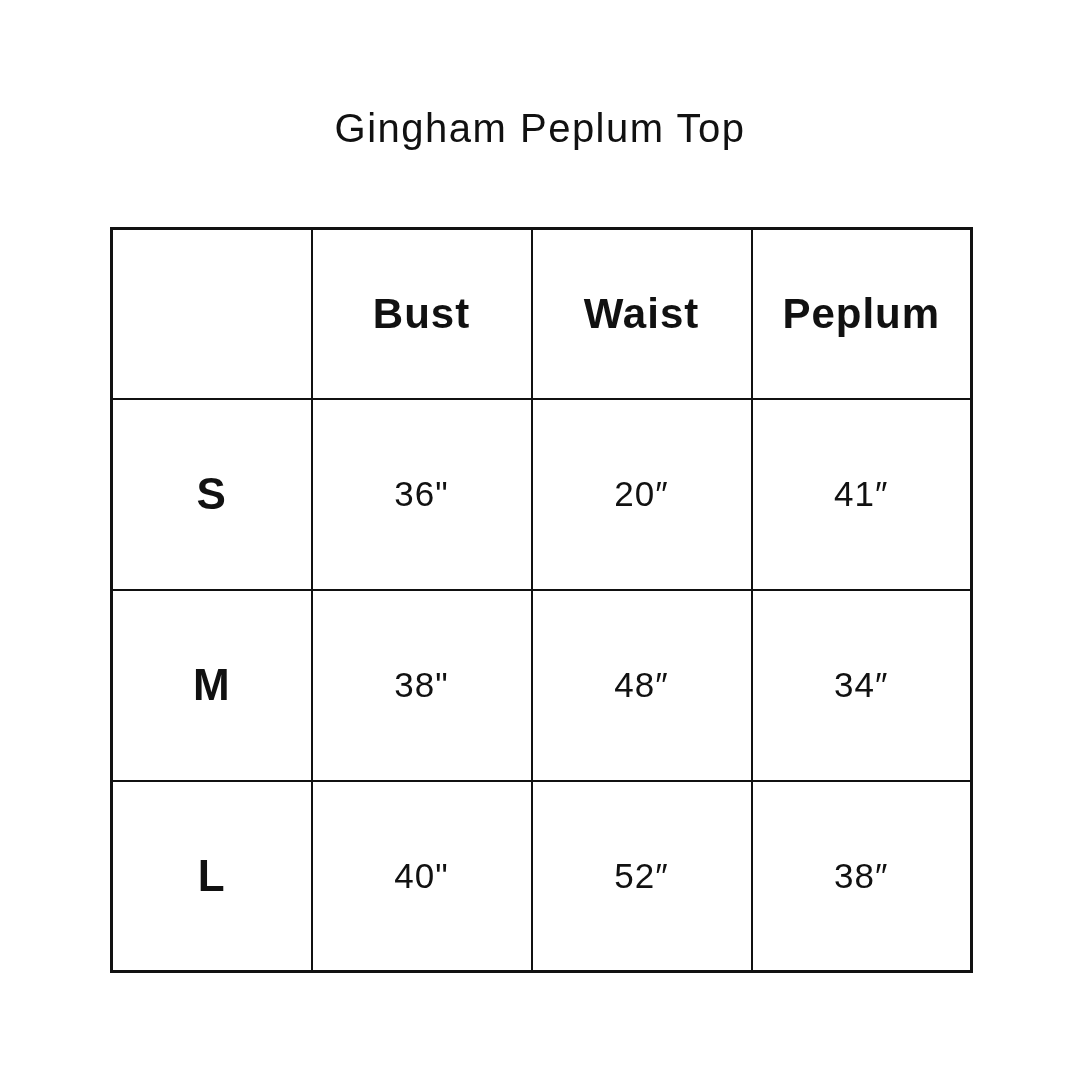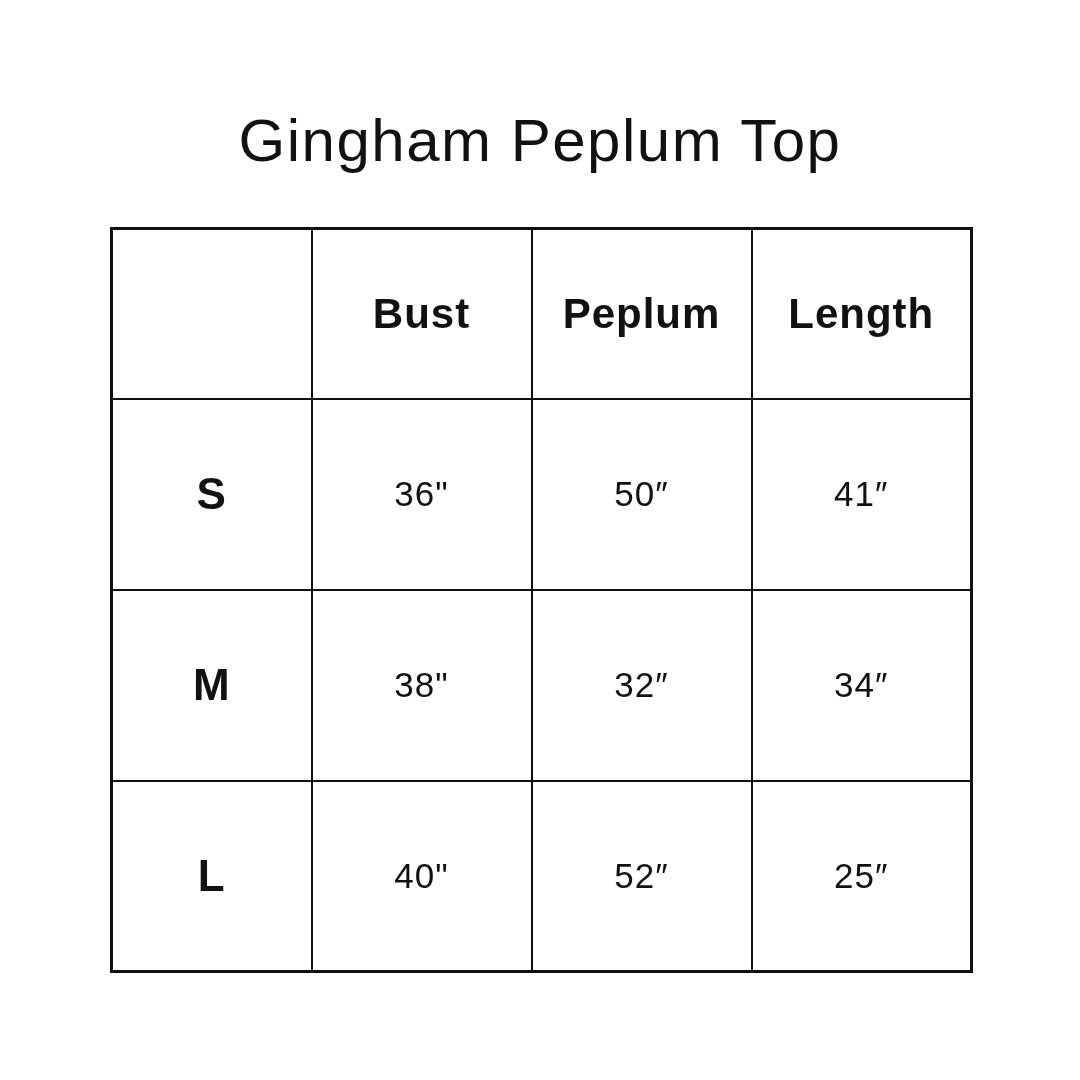--- a/index.html
+++ b/index.html
@@ -15,21 +15,21 @@
     color: #111111;
     overflow: hidden;
   }
   .title {
     position: absolute;
     left: 0;
     top: 106px;
     width: 1080px;
     margin: 0;
     text-align: center;
-    font-size: 60px;
+    font-size: 40px;
     font-weight: 400;
     letter-spacing: 1.5px;
     color: #111111;
   }
   table.size-table {
     position: absolute;
     left: 110px;
     top: 227px;
     width: 860px;
     height: 743px;
@@ -77,37 +77,37 @@
   <colgroup>
     <col style="width:200px">
     <col style="width:220px">
     <col style="width:220px">
     <col style="width:220px">
   </colgroup>
   <thead>
     <tr>
       <th></th>
       <th>Bust</th>
+      <th>Waist</th>
       <th>Peplum</th>
-      <th>Length</th>
     </tr>
   </thead>
   <tbody>
     <tr>
       <td class="size-label">S</td>
       <td>36"</td>
-      <td>50″</td>
+      <td>20″</td>
       <td>41″</td>
     </tr>
     <tr>
       <td class="size-label">M</td>
       <td>38"</td>
-      <td>32″</td>
+      <td>48″</td>
       <td>34″</td>
     </tr>
     <tr>
       <td class="size-label">L</td>
       <td>40"</td>
       <td>52″</td>
-      <td>25″</td>
+      <td>38″</td>
     </tr>
   </tbody>
 </table>
 
 </body></html>

